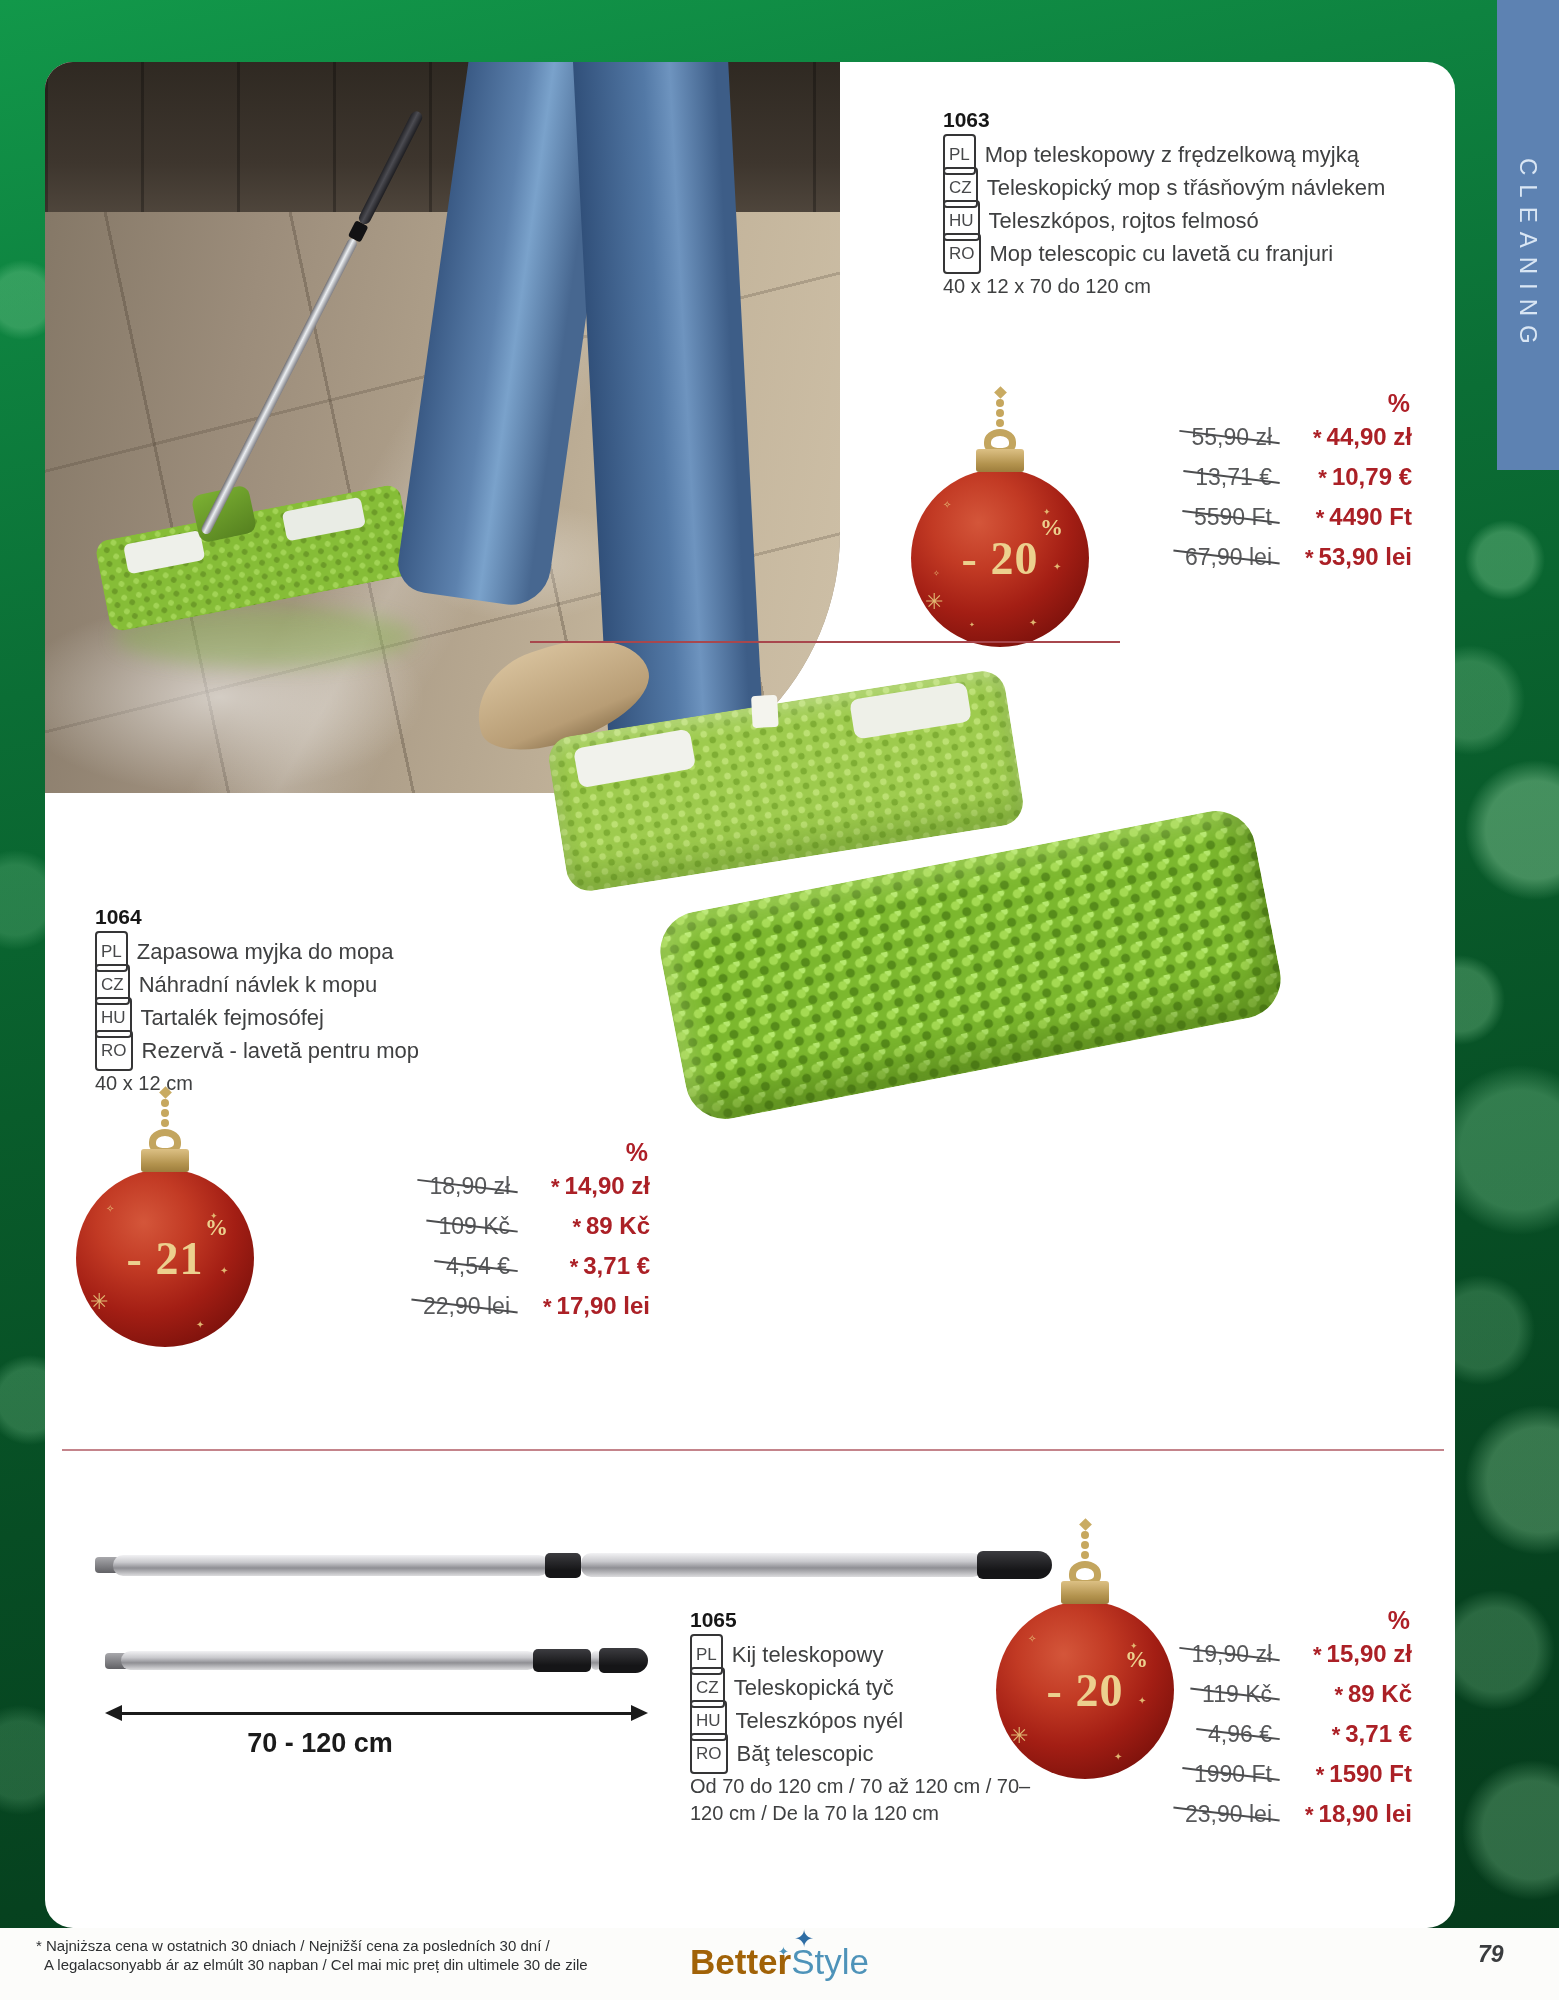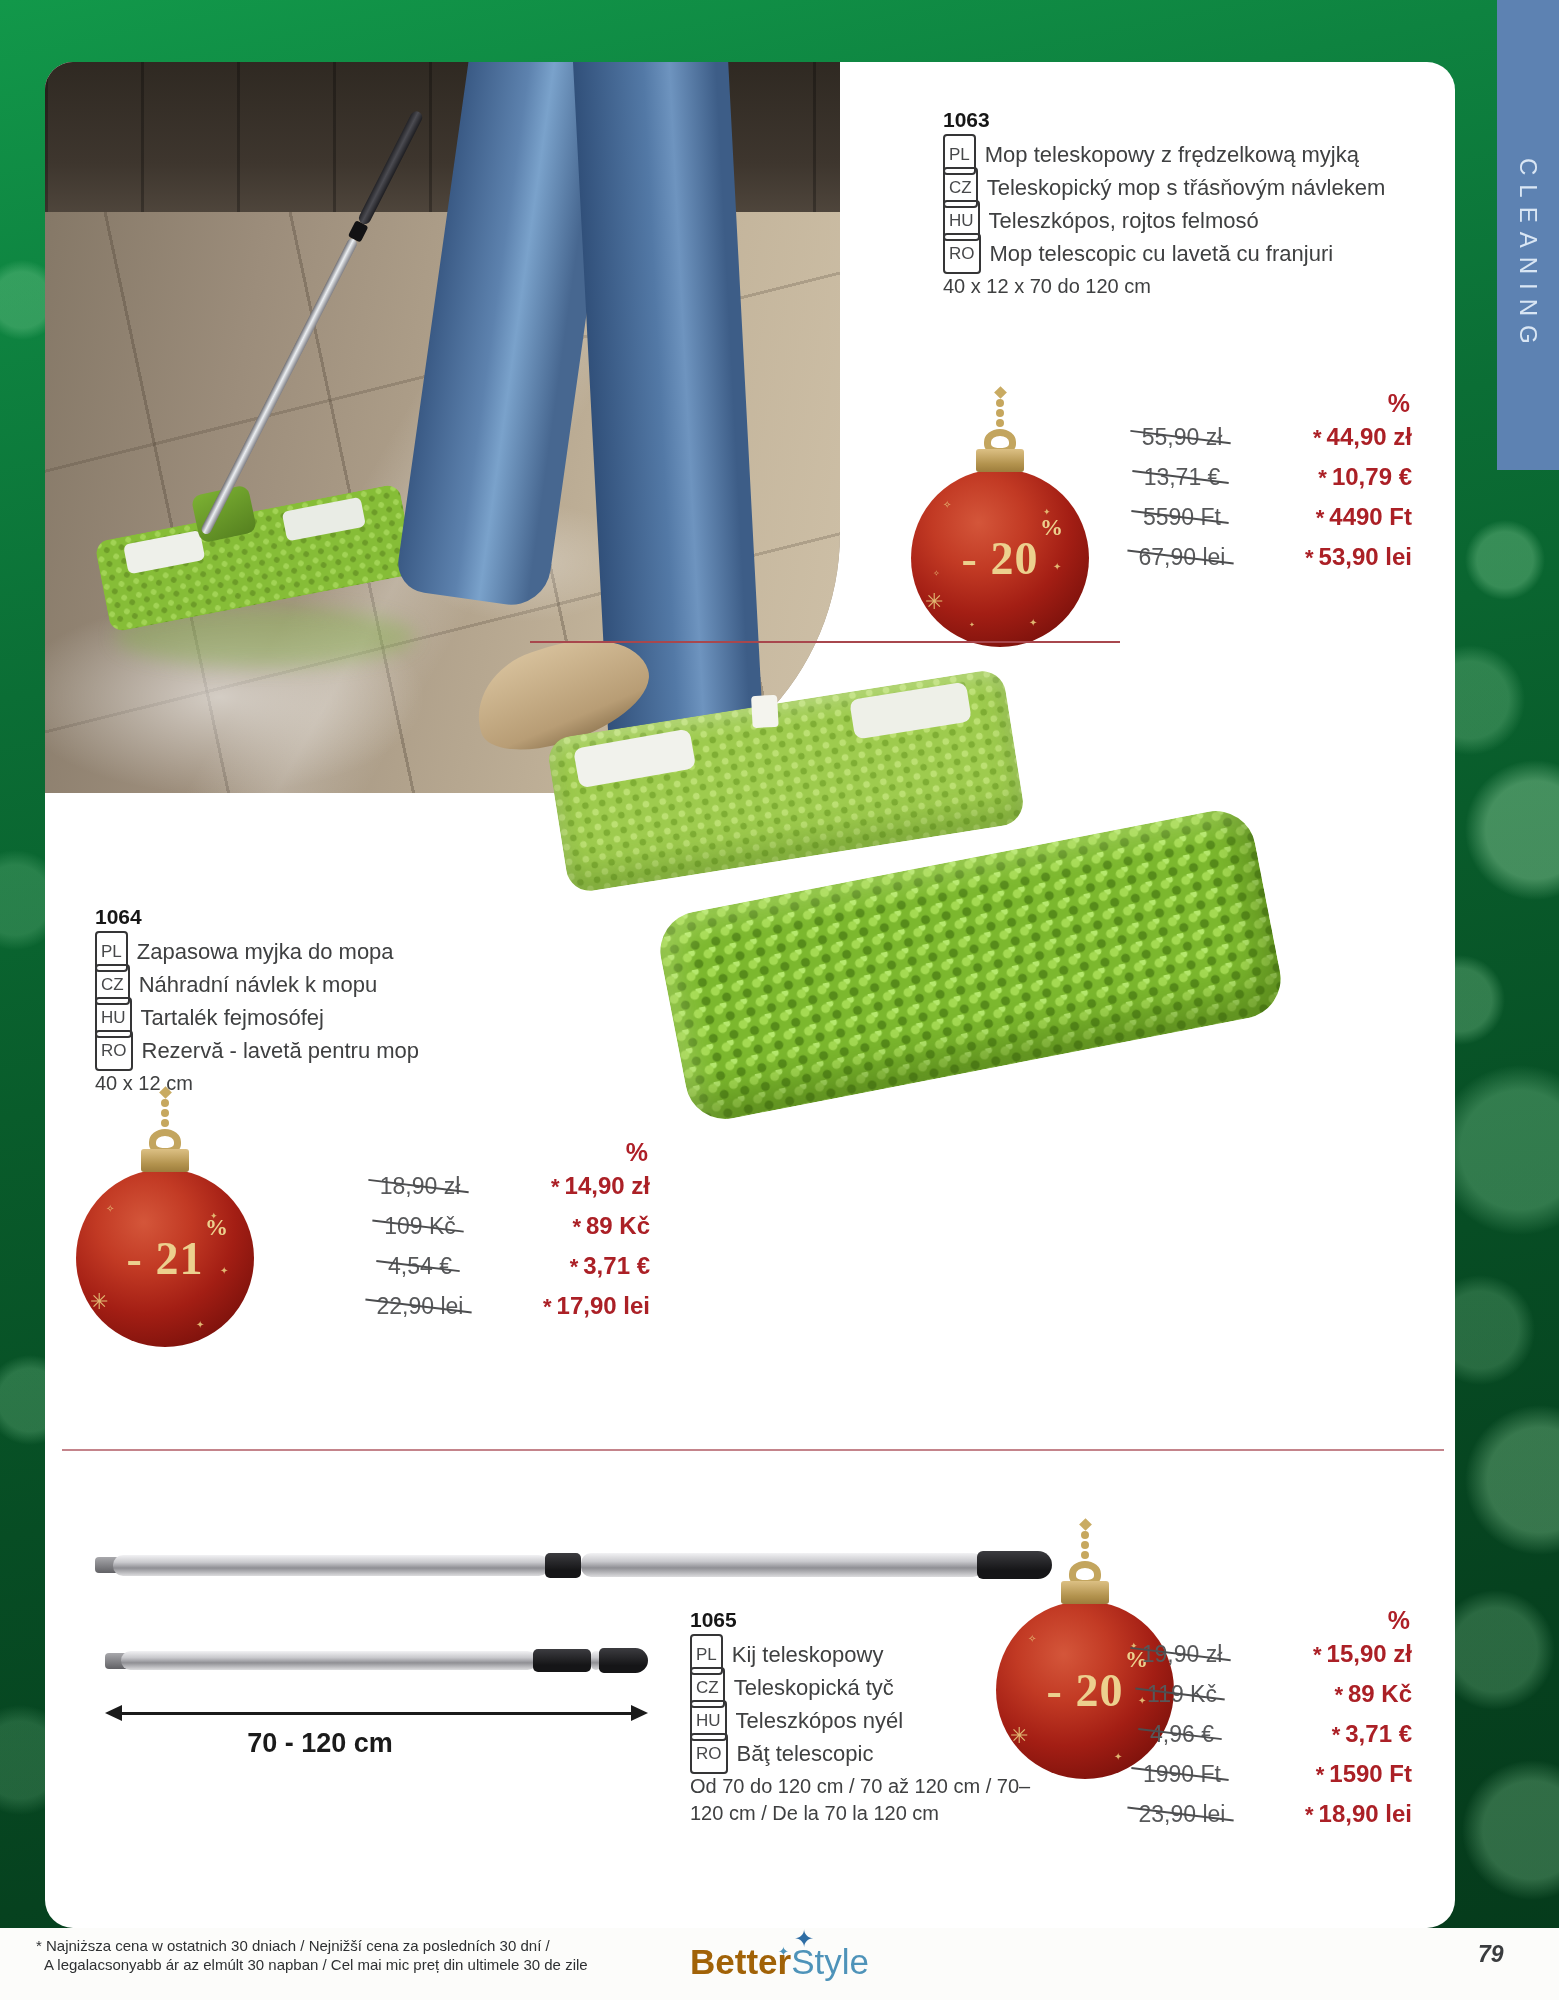--- a/index.html
+++ b/index.html
@@ -61,21 +61,21 @@
   .tblock{position:absolute;color:#3f4041;}
   .code{font-size:21px;font-weight:bold;color:#161616;margin-bottom:9px;}
   .lang-row{display:flex;align-items:center;height:27px;margin-bottom:6px;white-space:nowrap;}
   .lang-box{display:inline-block;border:2px solid #353536;border-radius:4px;font-size:17px;line-height:21px;padding:8px 4px;margin-right:9px;color:#47484a;}
   .lang-text{font-size:22px;color:#3f4041;}
   .dims{font-size:20px;color:#3f4041;line-height:27px;margin-top:2px;}
   
   .price-table{position:absolute;width:320px;}
   .pct-head{height:28px;text-align:right;font-size:25px;font-weight:bold;color:#ae1f27;padding-right:2px;}
   .price-row{display:flex;height:40px;align-items:center;}
-  .price-old{width:180px;text-align:center;font-size:23px;color:#57585a;position:relative;white-space:nowrap;}
+  .price-old{width:180px;text-align:right;font-size:23px;color:#57585a;position:relative;white-space:nowrap;}
   .price-old .strike{position:relative;display:inline-block;}
   .price-old .strike::after{content:"";position:absolute;left:-12px;right:-8px;top:46%;height:2.4px;background:#4c4d4f;transform:rotate(7deg);}
   .price-new{width:140px;text-align:right;font-size:24px;font-weight:bold;color:#ab2026;white-space:nowrap;}
   .price-new .star{font-size:22px;margin-right:5px;}
   
   .ornament{position:absolute;width:178px;display:flex;flex-direction:column;align-items:center;}
   .orn-diamond{width:9px;height:9px;background:#c9ab62;transform:rotate(45deg);margin-bottom:2px;}
   .orn-bead{width:8px;height:8px;border-radius:50%;background:#c6a75e;margin-bottom:2px;}
   .orn-loop{width:32px;height:26px;border:7px solid #c3a55e;border-radius:50% 50% 42% 42%;box-sizing:border-box;margin-bottom:-6px;}
   .orn-cap{width:48px;height:23px;background:linear-gradient(180deg,#dcc084,#b3934e 65%,#9d7d3c);border-radius:3px;margin-bottom:-3px;z-index:2;}

